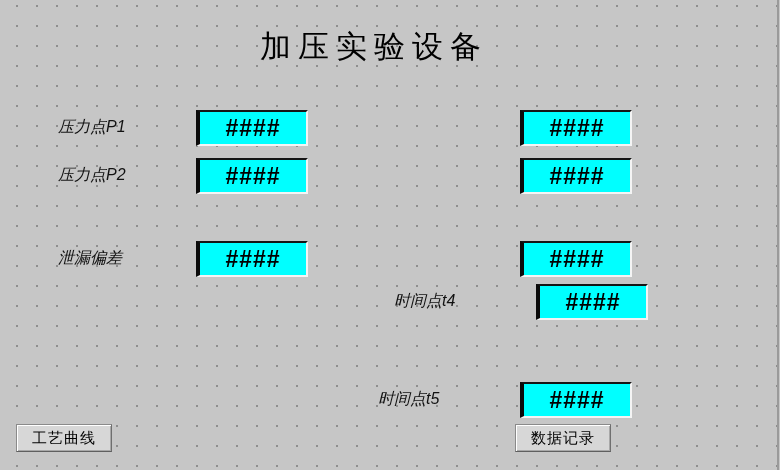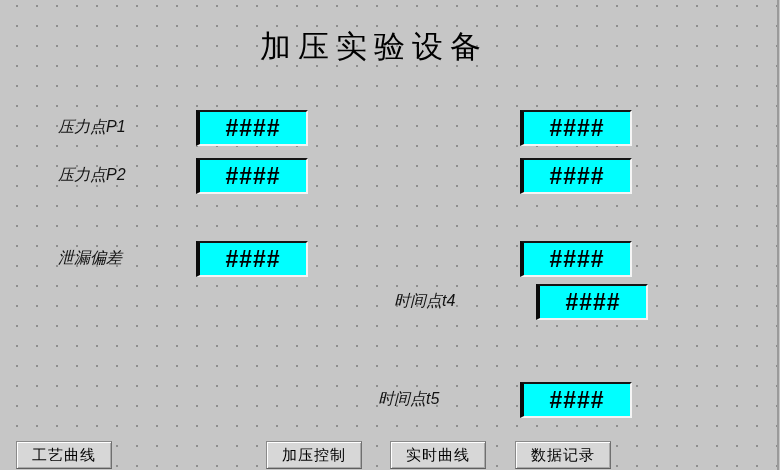--- a/index.html
+++ b/index.html
@@ -49,21 +49,21 @@
   .lcol-label{left:58px;}
   .lcol-field{left:196px;}
   .rcol-label{left:378px;}
   .rcol-field{left:520px;}
   .r1{top:110px;}
   .r2{top:158px;}
   .r3{top:241px;}
   .r4{top:284px;margin-left:16px;}
   .r5{top:342px;margin-top:40px;}
   .btn{
-    position:absolute;top:441px;width:96px;height:28px;
+    position:absolute;top:424px;width:96px;height:28px;
     box-sizing:border-box;
     background:#d7d7d7;
     border:1px solid #8a8a8a;
     border-bottom-color:#5f5f5f;
     border-right-color:#6f6f6f;
     box-shadow:inset 1px 1px 0 #ffffff, inset -1px -1px 0 #a8a8a8;
     display:flex;align-items:center;justify-content:center;
     font-size:15px;color:#000;
     letter-spacing:1px;
     padding:0;
@@ -114,18 +114,16 @@
   <div class="value-field rcol-field r4">
     <span>####</span>
   </div>
 
   <div class="field-label rcol-label r5">时间点t5</div>
   <div class="value-field rcol-field r5">
     <span>####</span>
   </div>
 
   <button class="btn b1">工艺曲线</button>
-  <button class="btn b3">加压控制</button>
-  <button class="btn b4">实时曲线</button>
   <button class="btn b5">数据记录</button>
 
   <div class="screen-right-edge"></div>
 </div>
 
 </body></html>

